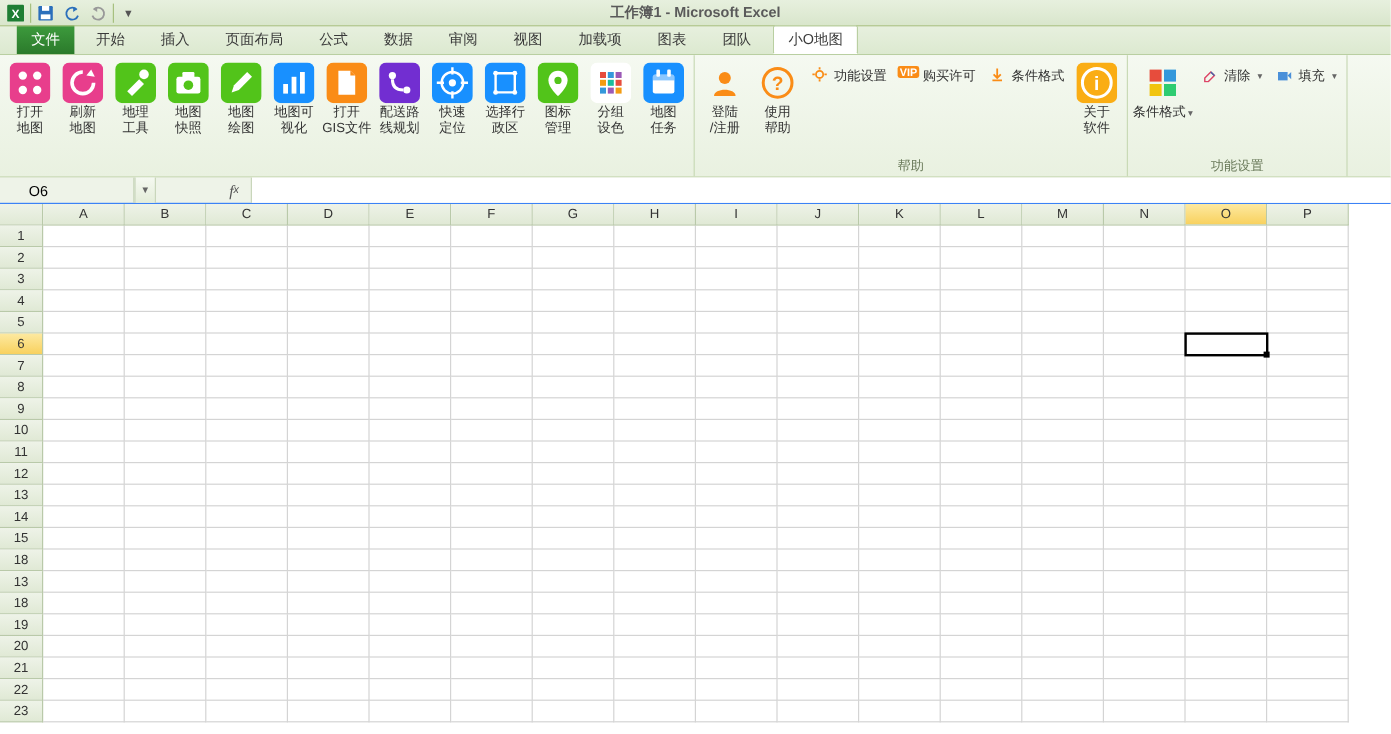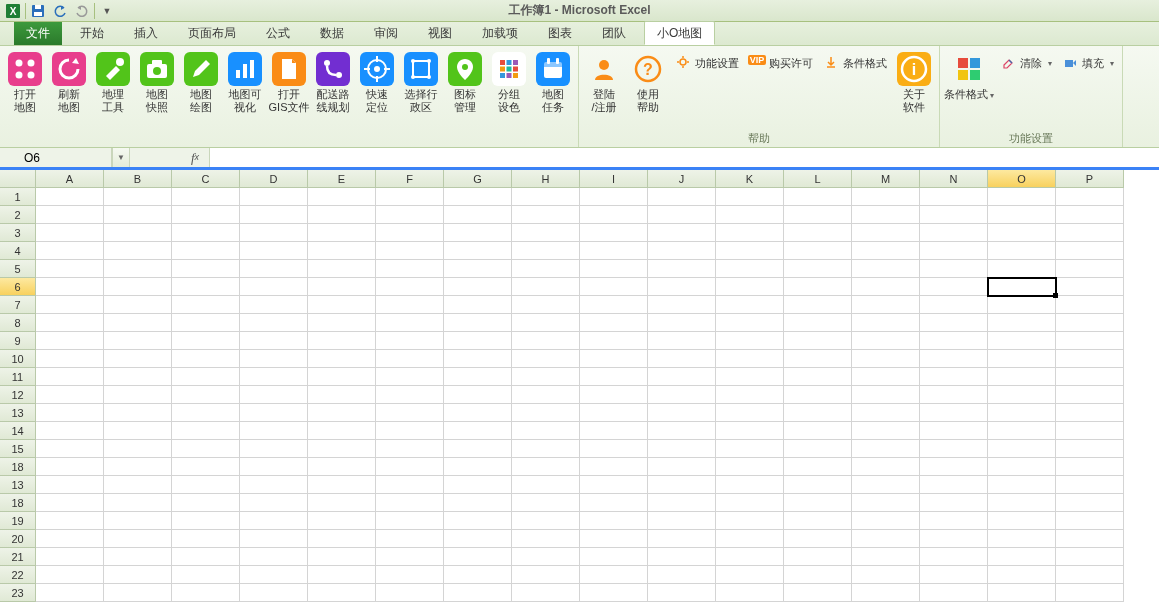--- a/index.html
+++ b/index.html
@@ -25,21 +25,21 @@
   .group-label { height: 16px; font-size: 11px; color: #6a7a5a; text-align: center; }
   .big-btn { width: 42px; display: flex; flex-direction: column; align-items: center; cursor: pointer; padding-top:2px; }
   .big-btn .icon { width: 34px; height: 34px; border-radius: 6px; display:flex; align-items:center; justify-content:center; margin-bottom:2px;}
   .big-btn .lbl { font-size: 11px; text-align: center; line-height: 13px; color:#333; }
   .small-list { display: flex; flex-direction: row; gap: 2px; padding-top: 2px;}
   .small-btn { height: 22px; display: flex; align-items: center; padding: 0 4px; cursor: pointer; font-size: 11px; gap:4px; white-space:nowrap;}
   .mini-icon { width:16px; height:16px; display:inline-flex; align-items:flex-start; justify-content:center;}
   .dd { font-size:8px; color:#666; margin-left:2px;}
 
   
-  .fxrow { height: 22px; border-bottom: 3px solid #3b82f6; display: flex; align-items: stretch; background:#eef3e8;}
+  .fxrow { height: 22px; border-bottom: 1px solid #3b82f6; display: flex; align-items: stretch; background:#eef3e8;}
   .namebox { width: 112px; border-right:1px solid #c9d6bb; display:flex; align-items:center;}
   .namebox input{ width:100%; border:none; background:transparent; padding:0 6px 0 24px; font-size:12px; outline:none;}
   .nb-dd { width:18px; border-left:1px solid #c9d6bb; border-right:1px solid #c9d6bb; display:flex; align-items:center; justify-content:center; background: linear-gradient(#f5f9f1,#e4edd9);}
   .fx-icons{ width:80px; display:flex; align-items:center; justify-content:flex-end; padding-right:6px; gap:8px; border-right:1px solid #c9d6bb;}
   .fxbar { flex:1; background:#fff; border:none;}
   .fxbar input{width:100%; height:100%; border:none; outline:none; padding:0 6px; font-size:12px;}
 
   
   .grid-wrap { position: relative; height: calc(612px - 22px - 24px - 102px - 22px); overflow:hidden; background:#fff;}
   .corner { position:absolute; left:0; top:0; width:36px; height:18px; background: linear-gradient(#eef3e8,#e0e9d5); border-right:1px solid #b9c9a9; border-bottom:1px solid #b9c9a9;}

